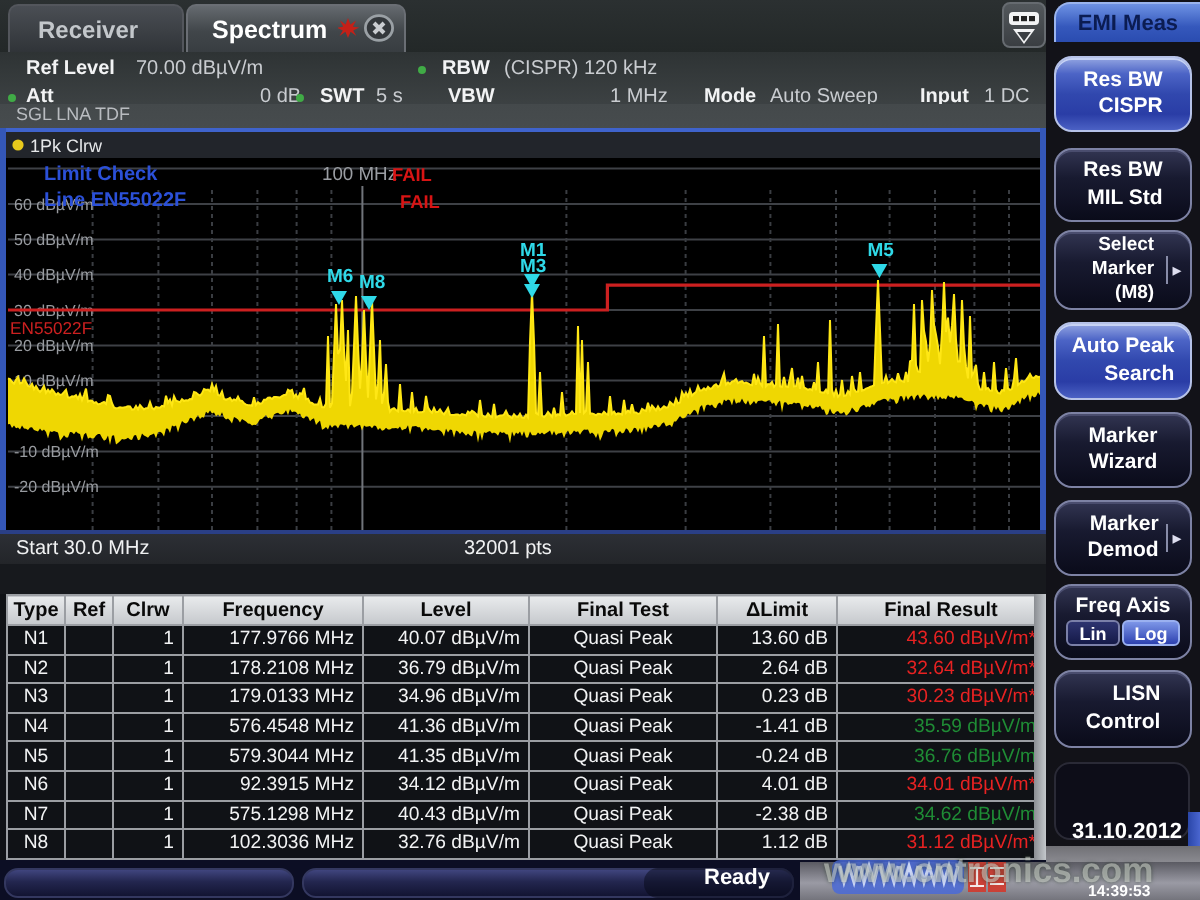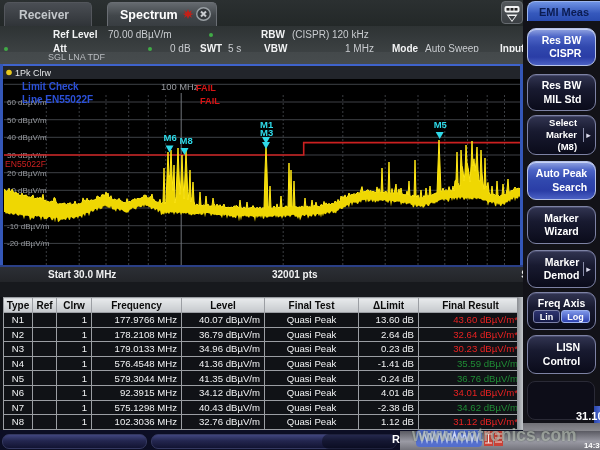--- a/index.html
+++ b/index.html
@@ -1,30 +1,30 @@
 <!DOCTYPE html>
 <html><head><meta charset="utf-8">
 <style>
 * { margin:0; padding:0; box-sizing:border-box; }
 body { width:600px; height:450px; font-family:"Liberation Sans", sans-serif; background:#17191d; position:relative; overflow:hidden; }
 #main { position:absolute; left:0; top:0; width:523px; height:450px; }
-.abs { position:absolute;margin-left:40px; }
+.abs { position:absolute; }
 .b { font-weight:bold; }
 
 #tabbar { position:absolute; left:0; top:0; width:523px; height:26px; background:linear-gradient(#2b3031,#232828); }
 .tab { position:absolute; top:2px; height:24px; border-radius:5px 5px 0 0; }
 #tab1 { left:4px; width:88px; background:linear-gradient(#4a4e54,#303438); color:#c3c7cb; font-size:12px; font-weight:bold; line-height:24px; text-align:left; padding-left:14px; border:1px solid #53565c; border-bottom:none; }
-#tab2 { left:107px; width:110px; background:linear-gradient(#656a6f,#41464a 55%,#383d41); color:#ffffff; font-size:12.5px; font-weight:bold; line-height:24px; padding-left:12px; border:1px solid #6a6e74; border-bottom:none; }
+#tab2 { left:93px; width:110px; background:linear-gradient(#656a6f,#41464a 55%,#383d41); color:#ffffff; font-size:12.5px; font-weight:bold; line-height:24px; padding-left:12px; border:1px solid #6a6e74; border-bottom:none; }
 
 #hdr { position:absolute; left:0; top:26px; width:523px; height:40px; background:linear-gradient(#2e3334,#44494b); color:#c9ccd0; font-size:10px; }
 #hdr .lab { color:#f2f3f4; font-weight:bold; }
 #hdr3 { position:absolute; left:0; top:52px; width:523px; height:14px; background:linear-gradient(#44494b,#474c4e); }
 .dot { position:absolute; width:4.4px; height:4.4px; border-radius:50%; background:#40ab46; }
 
-#startbar { position:absolute; left:0; top:267px; width:595px; height:15px; background:linear-gradient(#2c2f35,#232529); color:#f0f1f2; font-size:10px; font-weight:bold; }
+#startbar { position:absolute; left:0; top:267px; width:595px; height:15px; background:linear-gradient(#2c2f35,#232529); color:#f0f1f2; font-size:10px; font-weight:normal; }
 
 #emihdr { position:absolute; left:0; top:283px; width:523px; height:14px; background:linear-gradient(#42464c,#33363b); color:#f2f3f4; font-weight:bold; font-size:10.5px; line-height:17px; padding-left:7px; }
 #tblwrap { position:absolute; left:0; top:297px; width:523px; height:133px; background:#101216; }
 #tbl { border-collapse:collapse; margin-left:3px; table-layout:fixed; }
 #tbl td { border:1px solid #9b9ea3; font-size:9.6px; color:#f2f3f4; padding:0 4px; height:14.6px; white-space:nowrap; overflow:hidden; }
 #tbl tr.hdr td { background:linear-gradient(#e8eaec,#c5c8cc); color:#0a0a0a; font-weight:bold; text-align:center; height:15px; font-size:10px; padding:0 2px; }
 #tbl td.r { text-align:right; }
 #tbl td.c { text-align:center; }
 #scrollst { position:absolute; left:517px; top:297px; width:6px; height:133px; background:linear-gradient(90deg,#8a8d92,#c4c8cc); }
 

